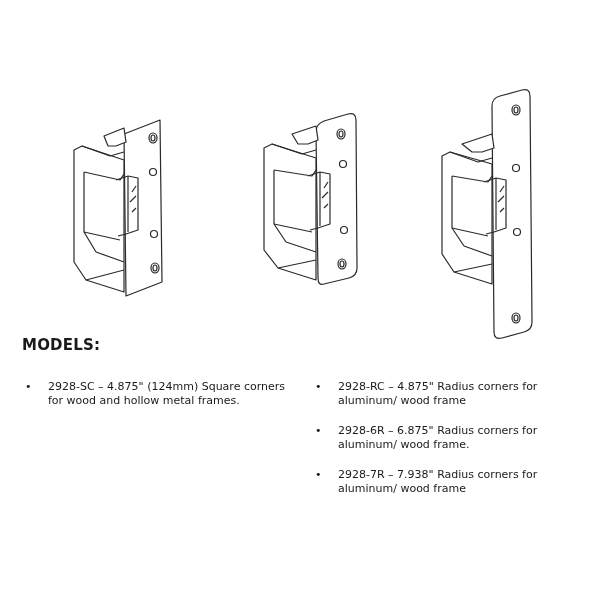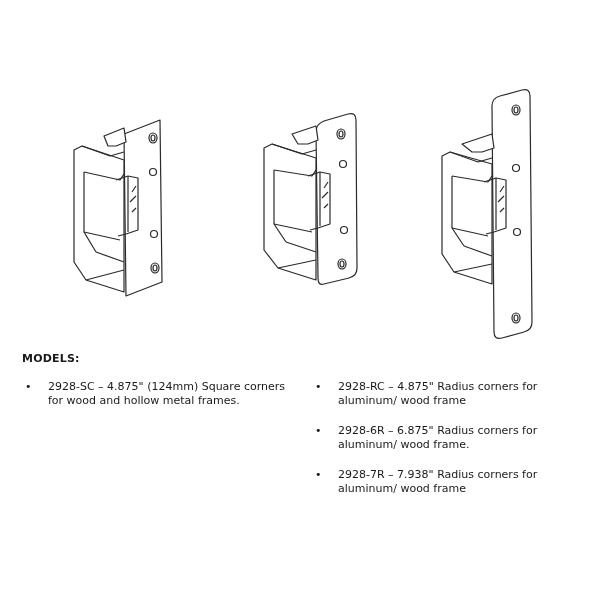--- a/index.html
+++ b/index.html
@@ -1,20 +1,20 @@
 <!DOCTYPE html>
 <html><head>
 <meta charset="utf-8">
 <style>
   html, body { margin: 0; padding: 0; background: #ffffff; }
   body { width: 600px; height: 600px; position: relative; overflow: hidden;
          font-family: "DejaVu Sans", sans-serif; color: #1a1a1a; }
   .drawing { position: absolute; }
   .drawing svg { display: block; }
-  .models-heading { position: absolute; left: 22px; top: 352px; font-size: 11px;
+  .models-heading { position: absolute; left: 22px; top: 336px; font-size: 15px;
                     font-weight: bold; letter-spacing: 0.2px; margin: 0; }
   .col { position: absolute; top: 380px; width: 260px; }
   .col.left { left: 22px; width: 270px; }
   .col.right { left: 312px; width: 270px; }
   .item { position: relative; padding-left: 26px; font-size: 11px; line-height: 14px;
           margin-bottom: 16px; }
   .bullet { position: absolute; left: 3px; top: 0; font-size: 11px; }
 </style>
 </head>
 <body>

